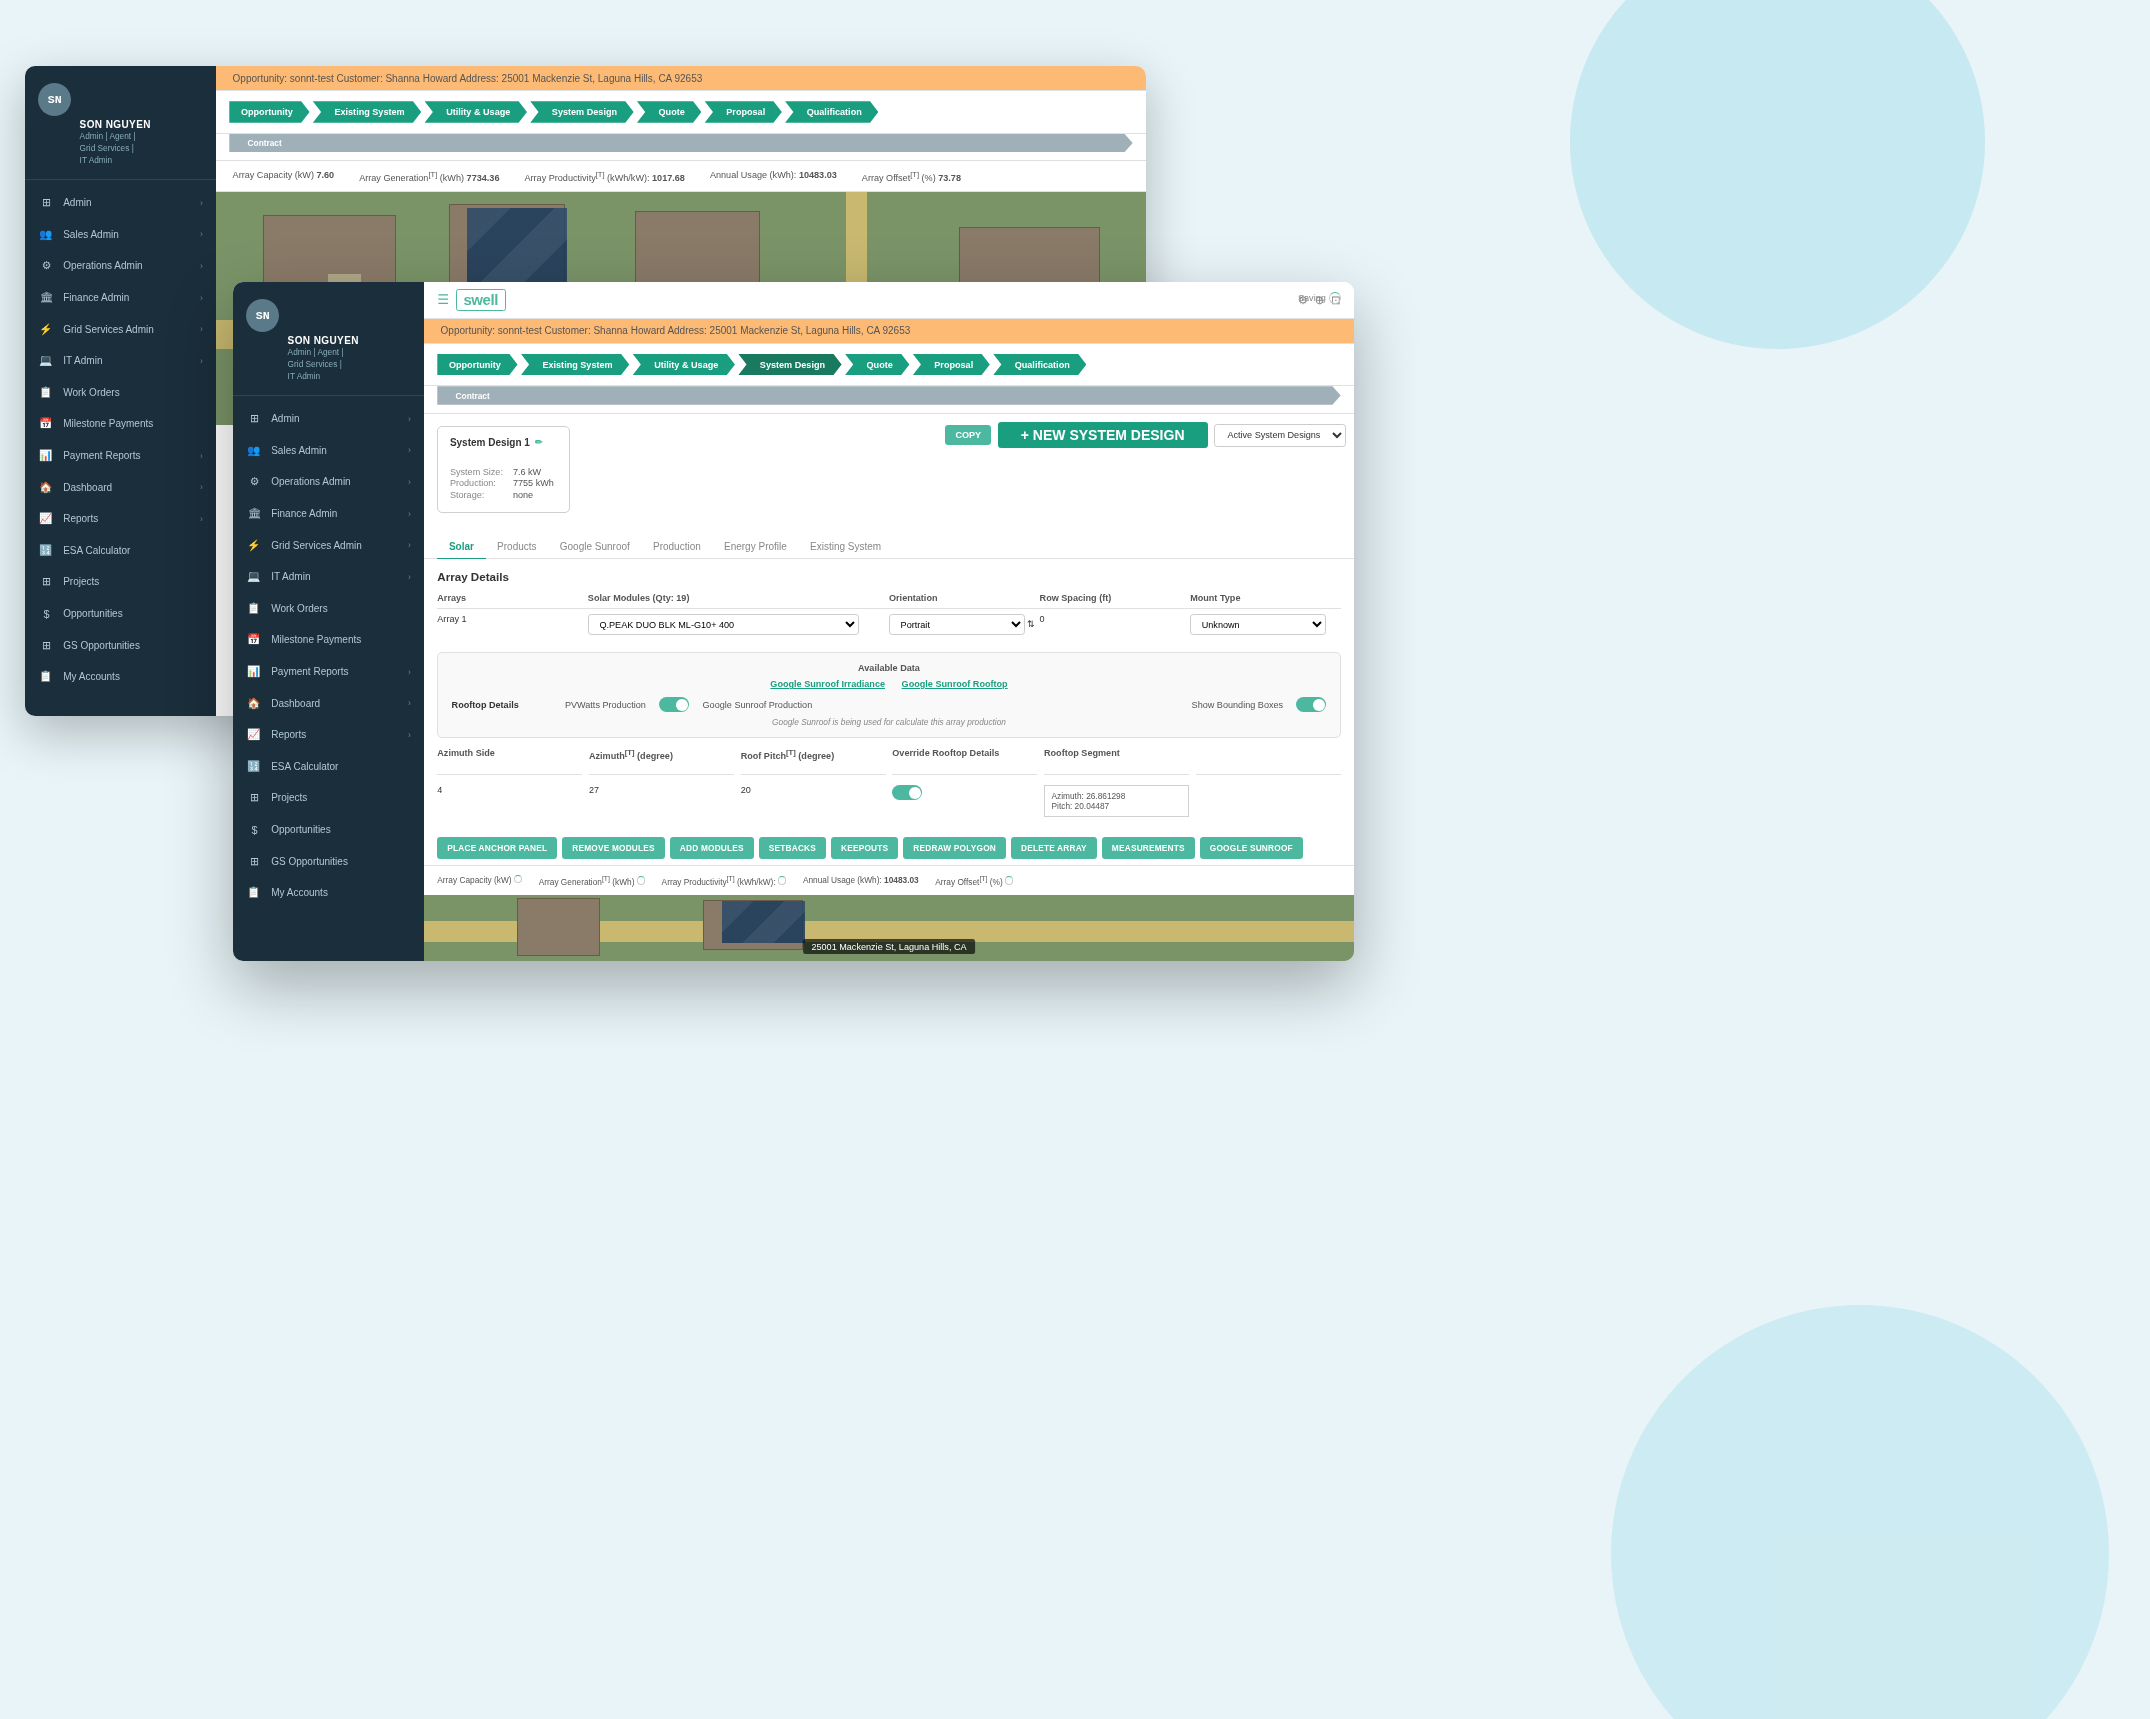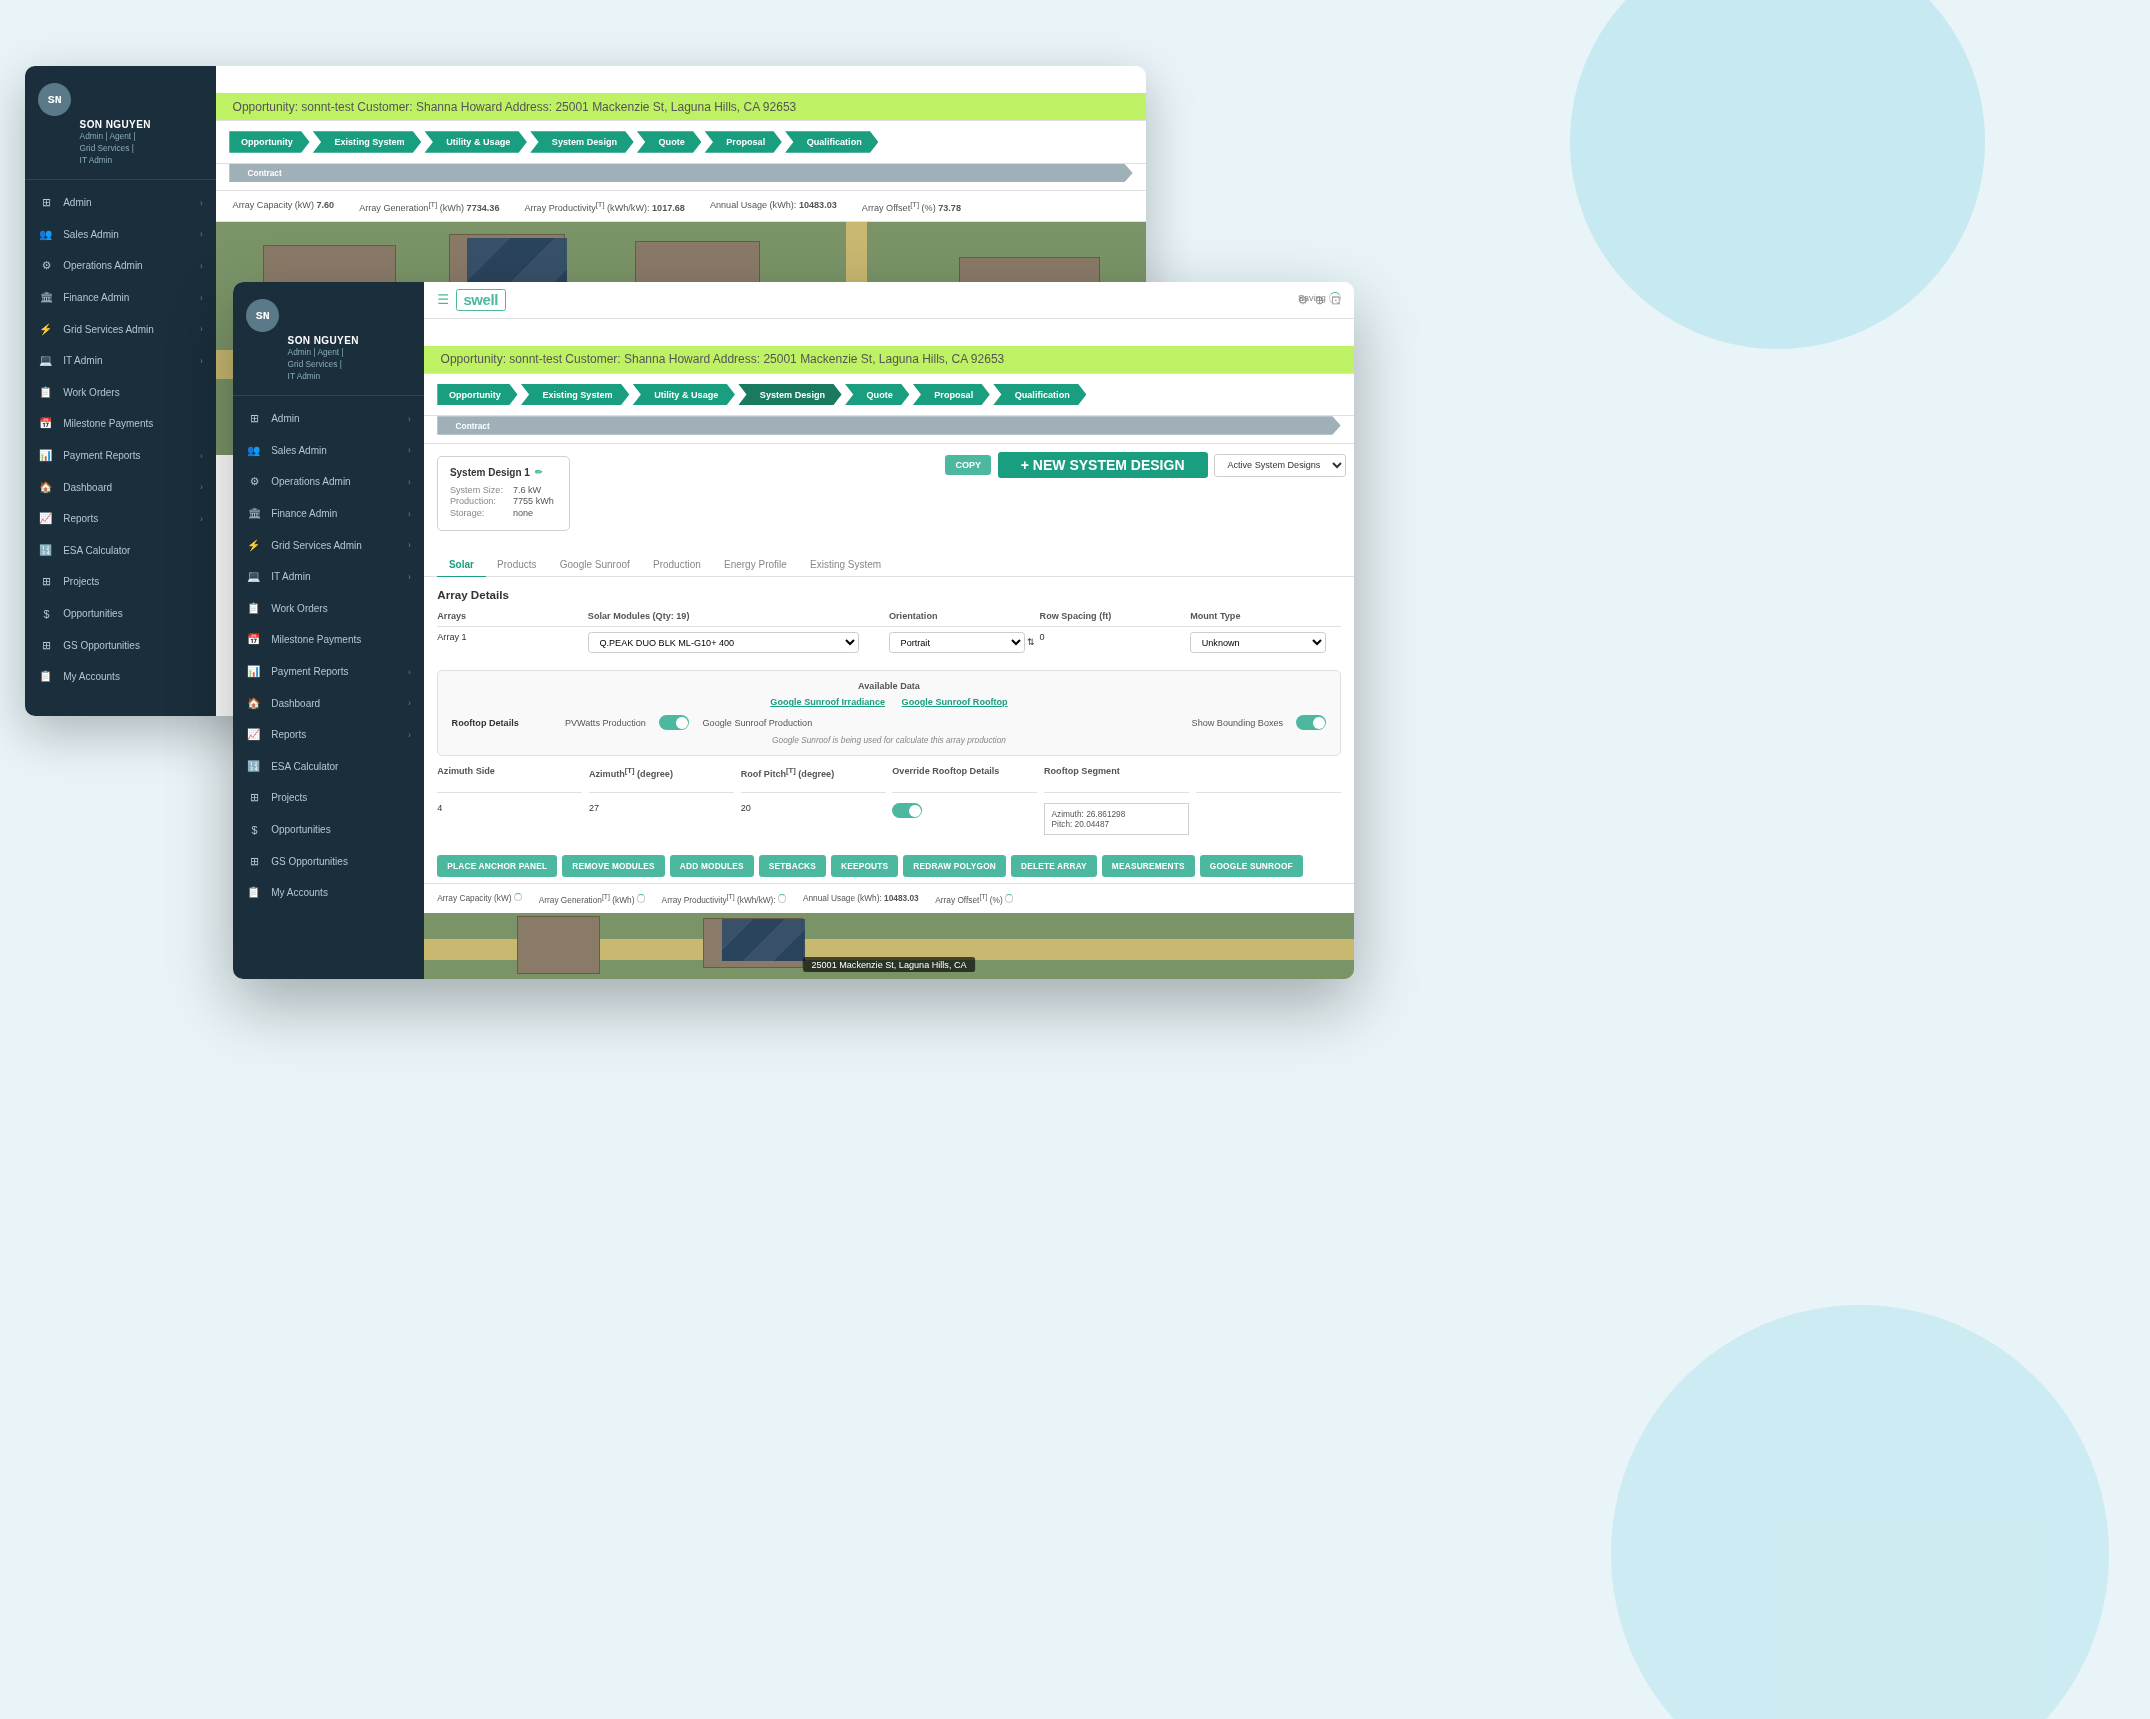--- a/index.html
+++ b/index.html
@@ -164,29 +164,28 @@
     
     .main-content {
       flex: 1;
       display: flex;
       flex-direction: column;
       overflow: hidden;
     }
 
     
     .breadcrumb-bar {
-      background: #bef264;
+      background: #fdba74;
       border-bottom: 0.8px solid #e0e0e0;
       padding: 6.6px 16.6px;
-      font-size: 12px;
+      font-size: 10px;
       color: #555;
       display: flex;
       align-items: center;
       gap: 3.3px;
-      margin-top: 27px;
     }
 
     
     .pipeline {
       background: #fff;
       padding: 10px 13.3px;
       display: flex;
       flex-wrap: wrap;
       gap: 3.3px;
       border-bottom: 0.8px solid #e0e0e0;
@@ -282,21 +281,21 @@
       display: inline-block;
       min-width: 133px;
       position: relative;
       margin-bottom: 10px;
     }
 
     .system-design-card .card-title {
       font-size: 10px;
       font-weight: 700;
       color: #333;
-      margin-bottom: 7px;
+      margin-bottom: 19px;
       display: flex;
       align-items: center;
       gap: 5px;
     }
 
     .edit-icon {
       color: #4db8a0;
       font-size: 9.1px;
       cursor: pointer;
     }

